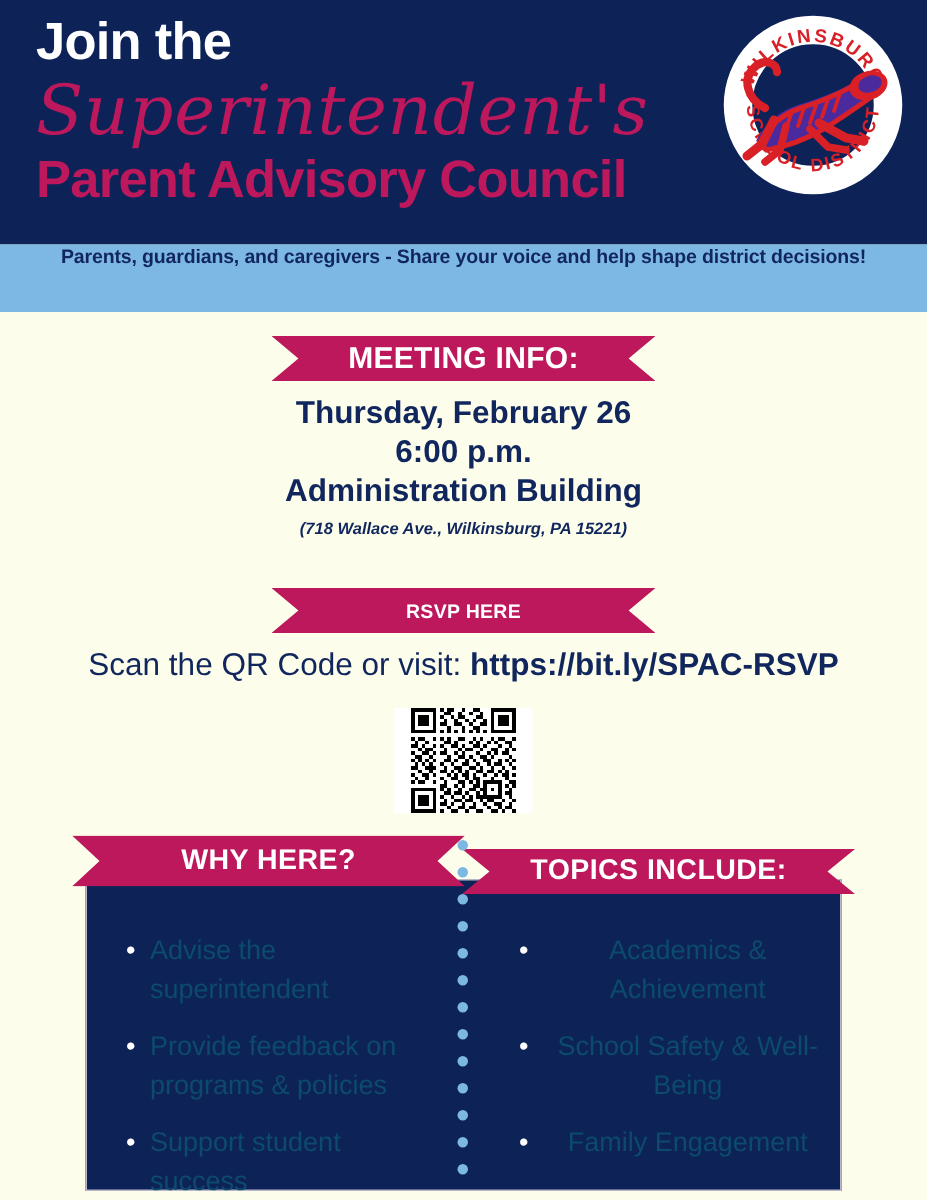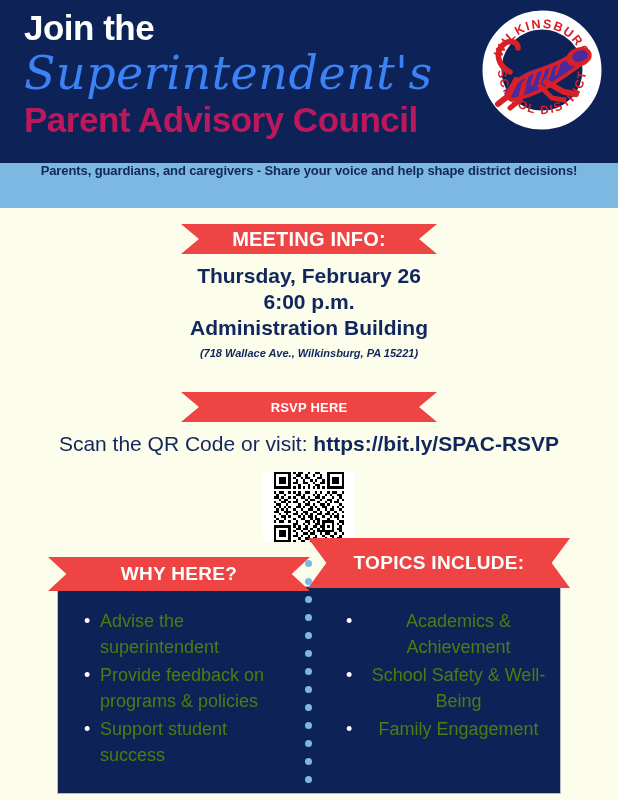--- a/index.html
+++ b/index.html
@@ -38,21 +38,21 @@
     line-height: 44px;
     color: #ffffff;
     letter-spacing: -0.5px;
   }
   .title-script {
     font-family: "DejaVu Serif", serif;
     font-style: italic;
     font-weight: normal;
     font-size: 46px;
     line-height: 50px;
-    color: #3b82f6;
+    color: #be185d;
     letter-spacing: 0.5px;
     margin-top: -2px;
   }
   .title-line3 {
     font-family: "Liberation Sans", sans-serif;
     font-weight: bold;
     font-size: 35px;
     line-height: 44px;
     color: #be185d;
     letter-spacing: -0.5px;
@@ -80,21 +80,21 @@
     font-weight: bold;
     font-size: 13px;
     color: #10265c;
     letter-spacing: -0.1px;
     white-space: nowrap;
   }
 
   
   .ribbon {
     position: absolute;
-    background: #ef4444;
+    background: #be185d;
     display: flex;
     align-items: center;
     justify-content: center;
     -webkit-clip-path: polygon(0% 0%, 100% 0%, 100% 100%, 0% 100%, 7% 50%);
     clip-path: polygon(0% 0%, 100% 0%, 100% 100%, 0% 100%, 7% 50%);
   }
   .ribbon-notched {
     -webkit-clip-path: polygon(0% 0%, 100% 0%, 93% 50%, 100% 100%, 0% 100%, 7% 50%);
     clip-path: polygon(0% 0%, 100% 0%, 93% 50%, 100% 100%, 0% 100%, 7% 50%);
   }
@@ -169,22 +169,22 @@
     background: #0d2358;
     border: 1px solid #b9b7c8;
     box-sizing: border-box;
   }
   #ribbon-why {
     left: 48px; top: 557px;
     width: 262px; height: 34px;
   }
   #ribbon-why .ribbon-label { font-size: 19px; letter-spacing: 0.3px; }
   #ribbon-topics {
-    left: 308px; top: 538px;
-    width: 262px; height: 50px;
+    left: 308px; top: 566px;
+    width: 262px; height: 30px;
   }
   #ribbon-topics .ribbon-label { font-size: 19px; letter-spacing: 0.3px; }
 
   .col {
     position: absolute;
     top: 608px;
     width: 215px;
   }
   #col-why { left: 78px; }
   #col-topics { left: 340px; text-align: center; }
@@ -192,22 +192,23 @@
   .col ul {
     margin: 0;
     padding: 0 0 0 22px;
     list-style: none;
   }
   .col li {
     position: relative;
     font-family: "Liberation Sans", sans-serif;
     font-size: 18px;
     line-height: 26px;
-    color: #4d7c0f;
+    color: #0c4a6e;
     margin-bottom: 2px;
+    margin-top: 12px;
   }
   .col li::before {
     content: "\2022";
     position: absolute;
     left: -16px;
     top: 0;
     font-size: 18px;
     color: #ffffff;
   }
 

